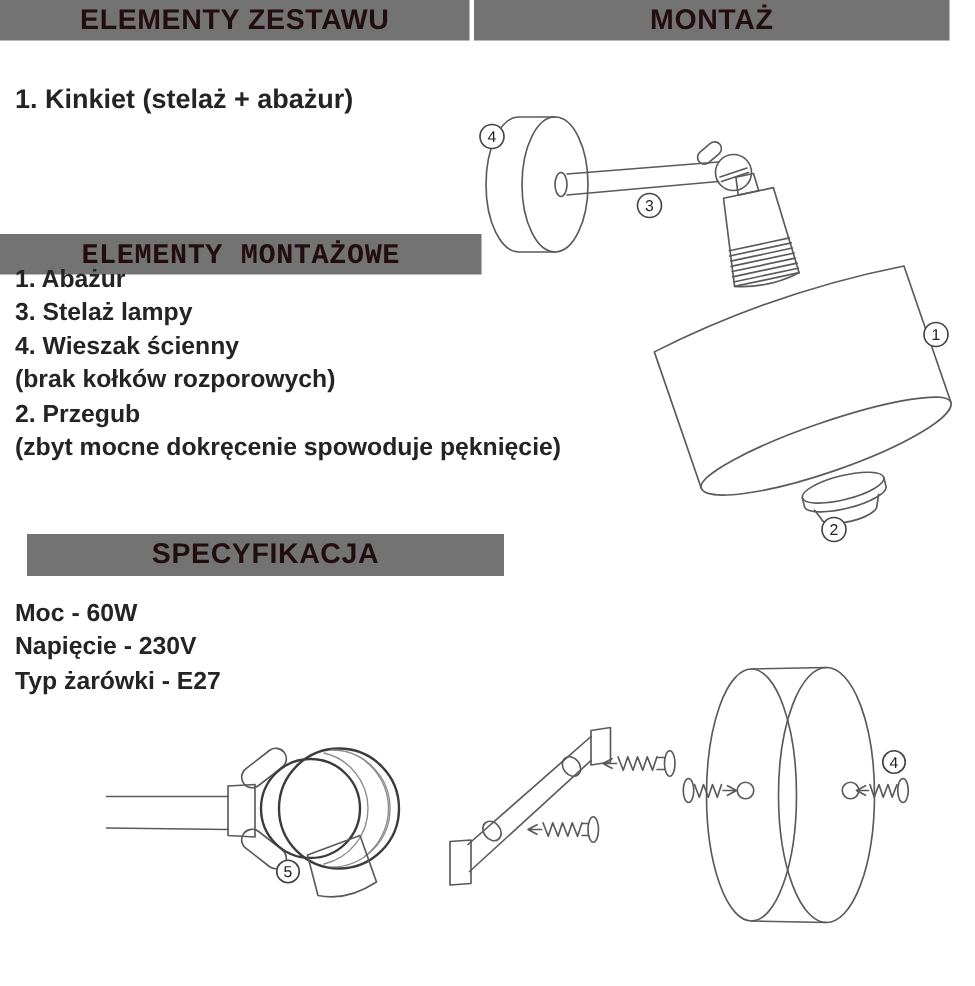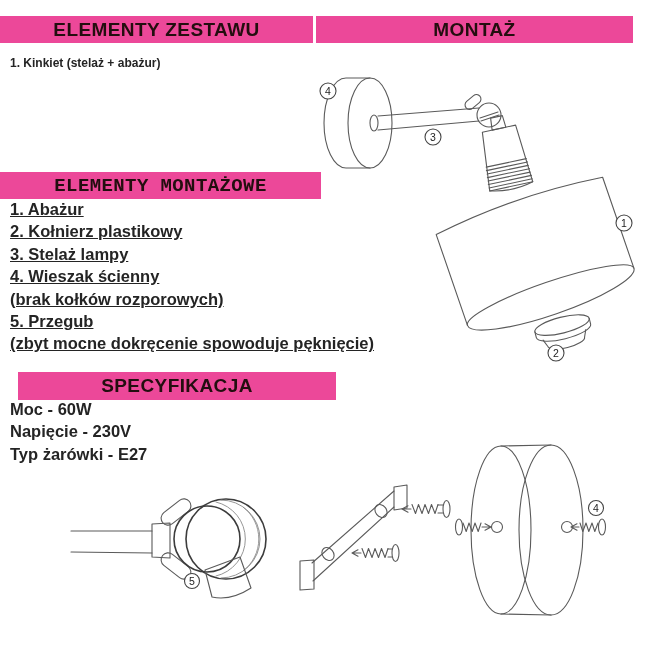--- a/index.html
+++ b/index.html
@@ -2,35 +2,34 @@
 <html><head>
 <meta charset="utf-8">
 <style>
   html,body{margin:0;padding:0;background:#fff;}
   .canvas{
     position:relative;width:650px;height:657px;background:#ffffff;
     font-family:"Liberation Sans","DejaVu Sans",sans-serif;
     overflow:hidden;color:#232323;
   }
   .bar{
-    position:absolute;background:#ec4899;color:#230e0f;
+    position:absolute;background:#737373;color:#230e0f;
     font-weight:bold;font-size:19px;letter-spacing:.4px;
     display:flex;align-items:center;justify-content:center;
     white-space:nowrap;
-    margin-top:16px;
   }
   .bar1{left:0;top:3;width:313px;height:27px;}
   .bar2{left:316px;top:3;width:317px;height:27px;}
   .bar3{left:0;top:156px;width:321px;height:27px;font-family:Liberation Mono, monospace;}
   .bar4{left:18px;top:356px;width:318px;height:28px;}
-  .txtline{position:absolute;font-weight:bold;font-size:12px;color:#242424;white-space:nowrap;}
+  .txtline{position:absolute;font-weight:bold;font-size:18px;color:#242424;white-space:nowrap;}
   .kinkiet{left:10px;top:56px;}
   .list{position:absolute;left:10px;font-weight:bold;font-size:16.5px;color:#242424;}
   .list > div{line-height:22.4px;white-space:nowrap;}
-  .montazowe-list{top:198px;text-decoration:underline;}
+  .montazowe-list{top:175px;}
   .spec-list{top:398px;}
   .diagrams{position:absolute;left:0;top:0;}
   .diagrams path,.diagrams ellipse,.diagrams circle,.diagrams line,.diagrams rect{
     stroke:#5a5a5a;fill:none;stroke-width:1.1;stroke-linejoin:round;stroke-linecap:round;
   }
   .diagrams .bold{stroke:#3c3c3c;stroke-width:1.6;}
   .diagrams .thin{stroke:#8a8a8a;stroke-width:.9;}
   .diagrams .callout circle{fill:#ffffff;stroke:#444;stroke-width:1.1;}
   .diagrams .callout text{
     stroke:none;fill:#222;font-family:"Liberation Sans","DejaVu Sans",sans-serif;
@@ -44,25 +43,24 @@
 
   <div class="bar bar1">ELEMENTY ZESTAWU</div>
   <div class="bar bar2">MONTAŻ</div>
   <div class="bar bar3">ELEMENTY MONTAŻOWE</div>
   <div class="bar bar4">SPECYFIKACJA</div>
 
   <div class="txtline kinkiet">1. Kinkiet (stelaż + abażur)</div>
 
   <div class="list montazowe-list">
     <div>1. Abażur</div>
-    <div>2. Kołnierz plastikowy</div>
     <div>3. Stelaż lampy</div>
     <div>4. Wieszak ścienny</div>
     <div>(brak kołków rozporowych)</div>
-    <div>5. Przegub</div>
+    <div>2. Przegub</div>
     <div>(zbyt mocne dokręcenie spowoduje pęknięcie)</div>
   </div>
 
   <div class="list spec-list">
     <div>Moc - 60W</div>
     <div>Napięcie - 230V</div>
     <div>Typ żarówki - E27</div>
   </div>
 
   <svg class="diagrams" width="650" height="657" viewBox="0 0 650 657">

